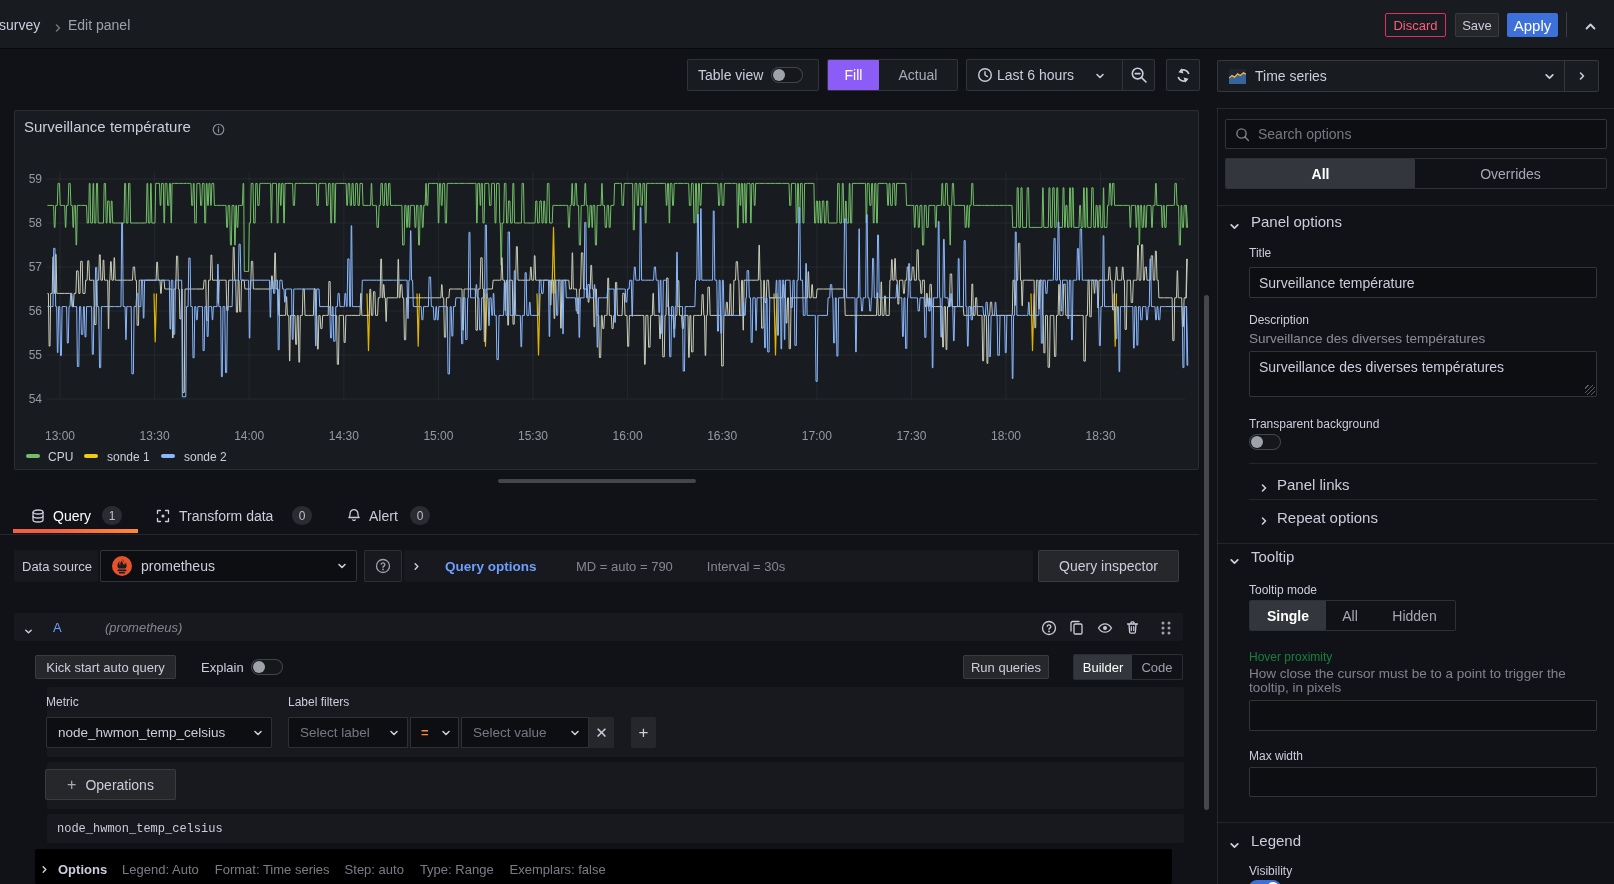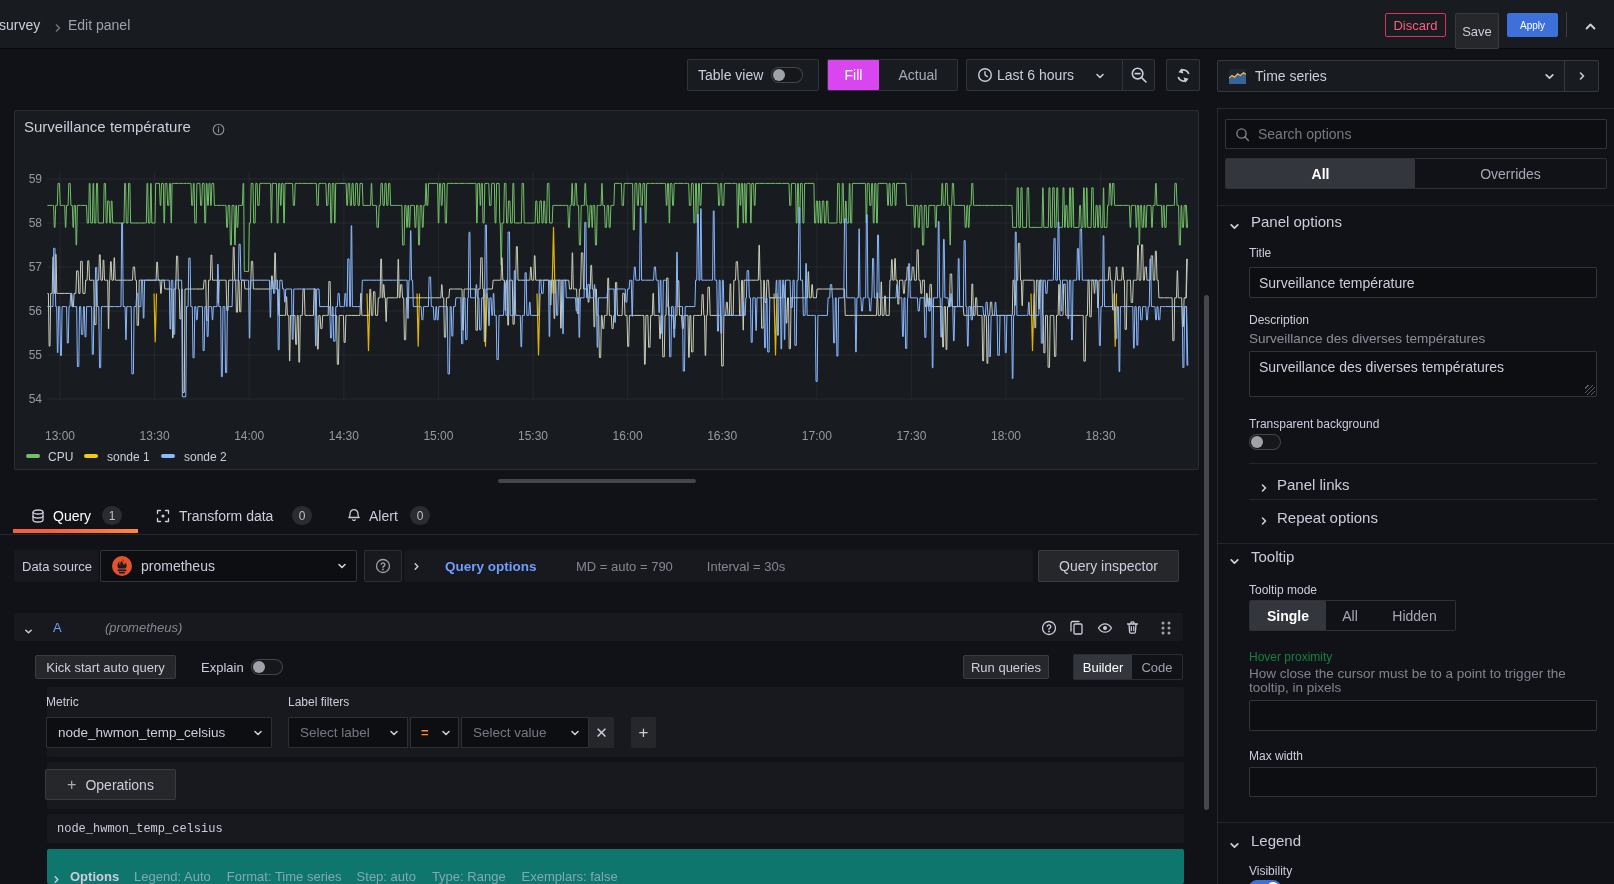--- a/index.html
+++ b/index.html
@@ -3,34 +3,34 @@
 *{margin:0;padding:0;box-sizing:border-box}
 html,body{width:1614px;height:884px;background:#111217;font-family:"Liberation Sans",sans-serif;overflow:hidden;position:relative}
 </style></head><body>
 <div style="position:absolute;left:0;top:0;width:1614px;height:49px;background:#181b1f;border-bottom:1px solid rgba(0,0,0,0.6);"></div>
 <div style="position:absolute;left:-1px;top:17px;font-size:14px;font-weight:500;color:#ccccdc;">survey</div>
 <div style="position:absolute;left:53px;top:19px;"><svg width="10" height="10" viewBox="0 0 10 10" style="">
       <path d="M3.5 2l3 3-3 3" fill="none" stroke="rgba(204,204,220,0.5)" stroke-width="1.6" stroke-linecap="round" stroke-linejoin="round"></path>
     </svg></div>
 <div style="position:absolute;left:68px;top:17px;font-size:14px;color:rgba(204,204,220,0.75);">Edit panel</div>
 <div style="position:absolute;left:1385px;top:13px;width:61px;height:24px;border:1px solid #e02f5e;border-radius:2px;color:#ff5c7c;font-size:13px;display:flex;align-items:center;justify-content:center;">Discard</div>
-<div style="position:absolute;left:1455px;top:13px;width:44px;height:36px;background:#26272b;border:1px solid rgba(204,204,220,0.12);border-radius:2px;color:#ccccdc;font-size:13px;display:flex;align-items:center;justify-content:center;">Save</div>
-<div style="position:absolute;left:1507px;top:13px;width:51px;height:24px;background:#3d71d9;border-radius:2px;color:#fff;font-size:10px;display:flex;align-items:center;justify-content:center;">Apply</div>
+<div style="position:absolute;left:1455px;top:13px;width:44px;height:24px;background:#26272b;border:1px solid rgba(204,204,220,0.12);border-radius:2px;color:#ccccdc;font-size:13px;display:flex;align-items:center;justify-content:center;">Save</div>
+<div style="position:absolute;left:1507px;top:13px;width:51px;height:24px;background:#3d71d9;border-radius:2px;color:#fff;font-size:15px;display:flex;align-items:center;justify-content:center;">Apply</div>
 <div style="position:absolute;left:1566px;top:12px;width:1px;height:25px;background:rgba(204,204,220,0.2);"></div>
 <div style="position:absolute;left:1584px;top:19px;"><svg width="13" height="13" viewBox="0 0 10 10" style="">
       <path d="M2 6.5l3-3 3 3" fill="none" stroke="#ccccdc" stroke-width="1.5" stroke-linecap="round" stroke-linejoin="round"></path>
     </svg></div>
 <div style="position:absolute;left:687px;top:59px;width:132px;height:32px;background:#181b1f;border:1px solid rgba(204,204,220,0.15);border-radius:2px;display:flex;align-items:center;padding-left:10px;gap:8px;">
     <span style="font-size:14px;color:#ccccdc;">Table view</span>
     <span style="position:relative;display:inline-block;width:32px;height:16px;background:#16171b;border:1px solid rgba(204,204,220,0.25);border-radius:8px;box-sizing:border-box;">
       <span style="position:absolute;left:1px;top:1px;width:12px;height:12px;border-radius:50%;background:#9fa2a8;"></span>
     </span>
   </div>
 <div style="position:absolute;left:827px;top:59px;width:131px;height:32px;background:#181b1f;border:1px solid rgba(204,204,220,0.15);border-radius:2px;display:flex;">
-    <span style="flex:0 0 51px;background:#d946ef;border-radius:1px;display:flex;align-items:center;justify-content:center;font-size:14px;color:#fff;">Fill</span>
+    <span style="flex:0 0 51px;background:#8b5cf6;border-radius:1px;display:flex;align-items:center;justify-content:center;font-size:14px;color:#fff;">Fill</span>
     <span style="flex:1;display:flex;align-items:center;justify-content:center;font-size:14px;color:rgba(204,204,220,0.8);">Actual</span>
   </div>
 <div style="position:absolute;left:966px;top:59px;width:189px;height:32px;background:#181b1f;border:1px solid rgba(204,204,220,0.15);border-radius:2px;">
     <span style="position:absolute;left:10px;top:7px;display:inline-flex;">
       <svg width="16" height="16" viewBox="0 0 16 16" style="">
         <circle cx="8" cy="8" r="6.3" fill="none" stroke="#ccccdc" stroke-width="1.4"></circle>
         <path d="M8 4.6V8l2.4 1.6" fill="none" stroke="#ccccdc" stroke-width="1.4" stroke-linecap="round"></path>
       </svg>
     </span>
     <span style="position:absolute;left:30px;top:7px;font-size:14px;font-weight:500;color:#ccccdc;">Last 6 hours</span>
@@ -245,21 +245,21 @@
       </svg>
     </span>
   </div>
 <div style="position:absolute;left:589px;top:717px;width:25px;height:31px;background:#26272b;border-radius:0 2px 2px 0;display:flex;align-items:center;justify-content:center;color:#ccccdc;font-size:15px;">✕</div>
 <div style="position:absolute;left:631px;top:717px;width:25px;height:31px;background:#26272b;border-radius:2px;display:flex;align-items:center;justify-content:center;color:#ccccdc;font-size:17px;">+</div>
 <div style="position:absolute;left:47px;top:762px;width:1137px;height:47px;background:#18191e;border-radius:2px;"></div>
 <div style="position:absolute;left:45px;top:769px;width:131px;height:31px;background:#26272b;border:1px solid rgba(204,204,220,0.12);border-radius:2px;color:#ccccdc;display:flex;align-items:center;justify-content:center;font-size:14px;"><span style="font-size:16px;color:rgba(204,204,220,0.8);margin-right:9px;">+</span>Operations</div>
 <div style="position:absolute;left:47px;top:814px;width:1137px;height:29px;background:#18191e;border-radius:2px;display:flex;align-items:center;">
     <span style="margin-left:10px;font-family:'Liberation Mono',monospace;font-size:12px;color:#ccccdc;">node_hwmon_temp_celsius</span>
   </div>
-<div style="position:absolute;left:47px;top:849px;width:1137px;height:35px;background:#0f766e;border-radius:2px;display:flex;align-items:flex-end;padding-top:6px;">
+<div style="position:absolute;left:35px;top:849px;width:1137px;height:35px;background:#000000;border-radius:2px;display:flex;align-items:center;padding-top:6px;">
     <span style="margin-left:5px;display:inline-flex;">
       <svg width="9" height="9" viewBox="0 0 10 10" style="">
         <path d="M3.5 2l3 3-3 3" fill="none" stroke="#ccccdc" stroke-width="1.6" stroke-linecap="round" stroke-linejoin="round"></path>
       </svg>
     </span>
     <span style="margin-left:9px;font-size:13px;font-weight:700;color:#ccccdc;">Options</span>
     <span style="margin-left:15px;font-size:13px;color:rgba(204,204,220,0.6);">Legend: Auto</span>
     <span style="margin-left:16px;font-size:13px;color:rgba(204,204,220,0.6);">Format: Time series</span>
     <span style="margin-left:15px;font-size:13px;color:rgba(204,204,220,0.6);">Step: auto</span>
     <span style="margin-left:16px;font-size:13px;color:rgba(204,204,220,0.6);">Type: Range</span>

